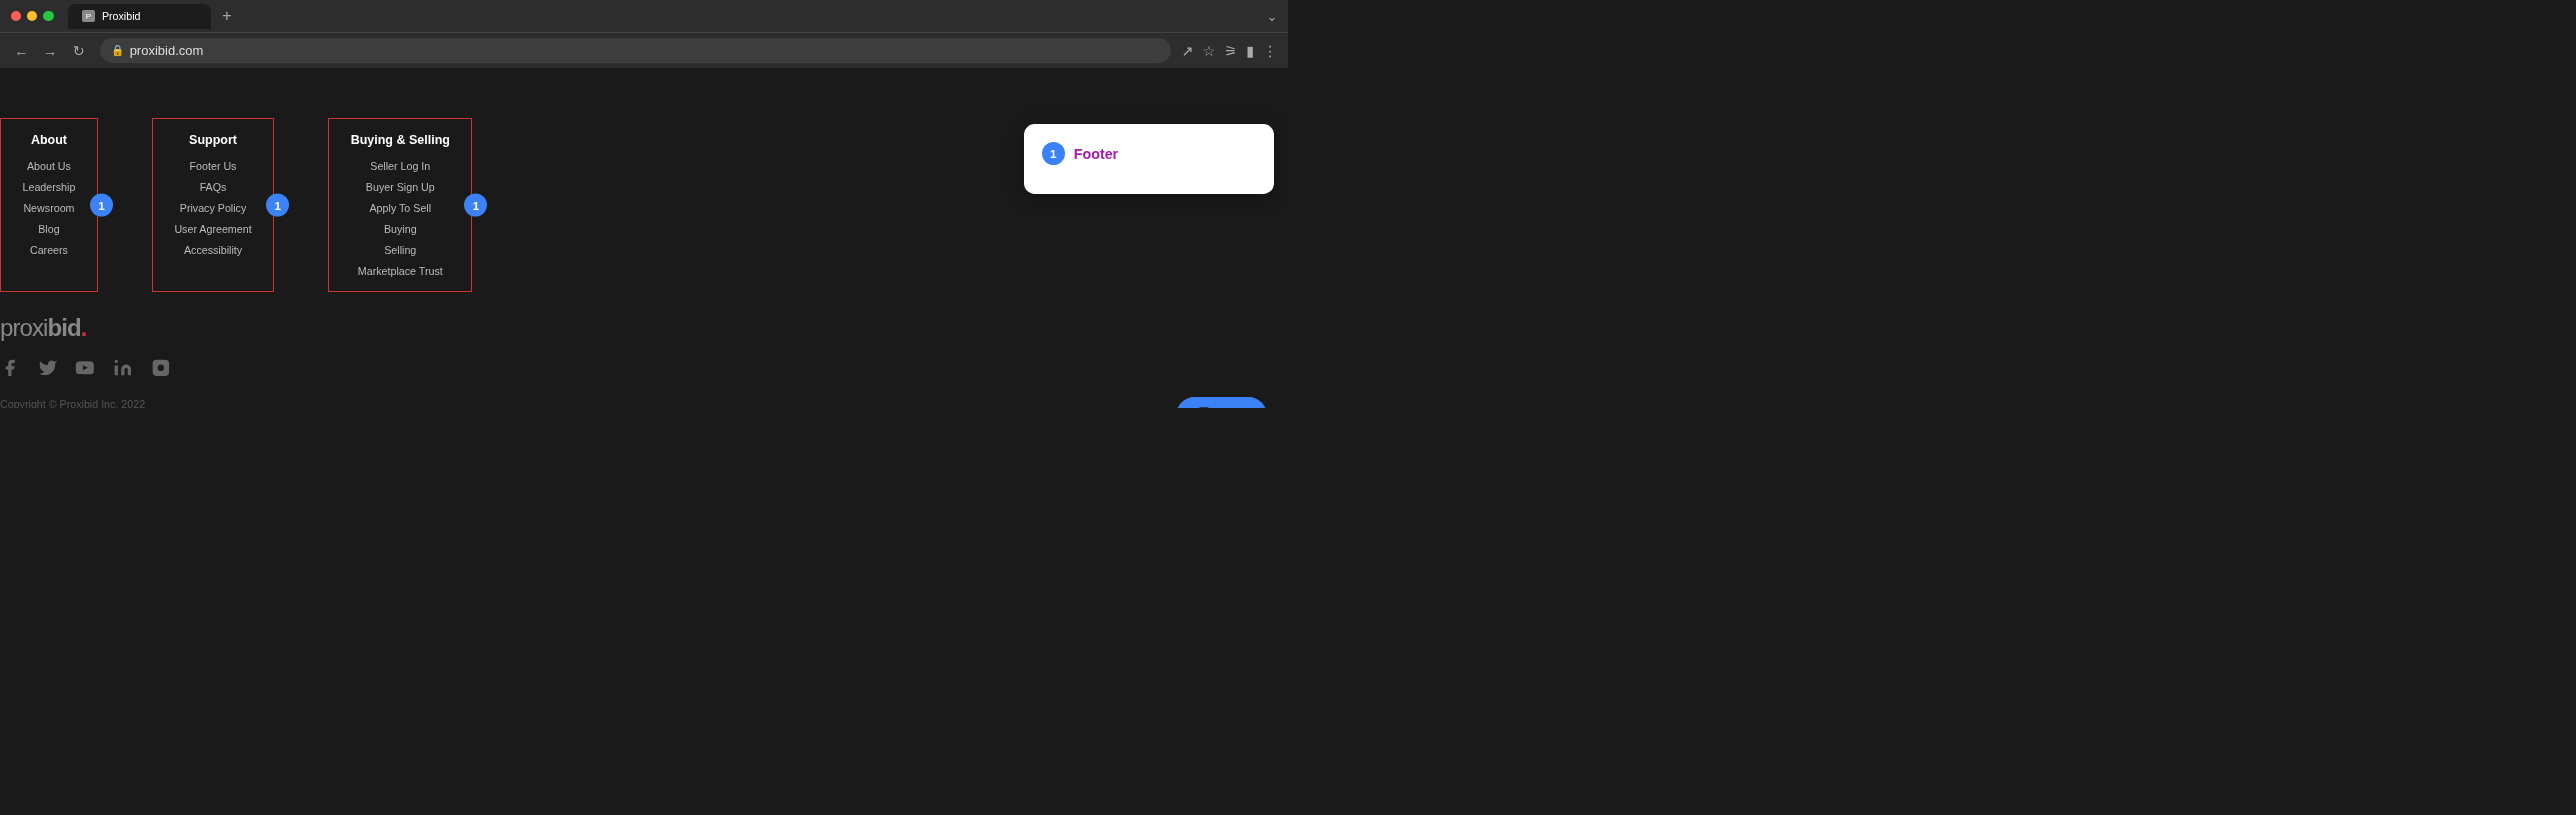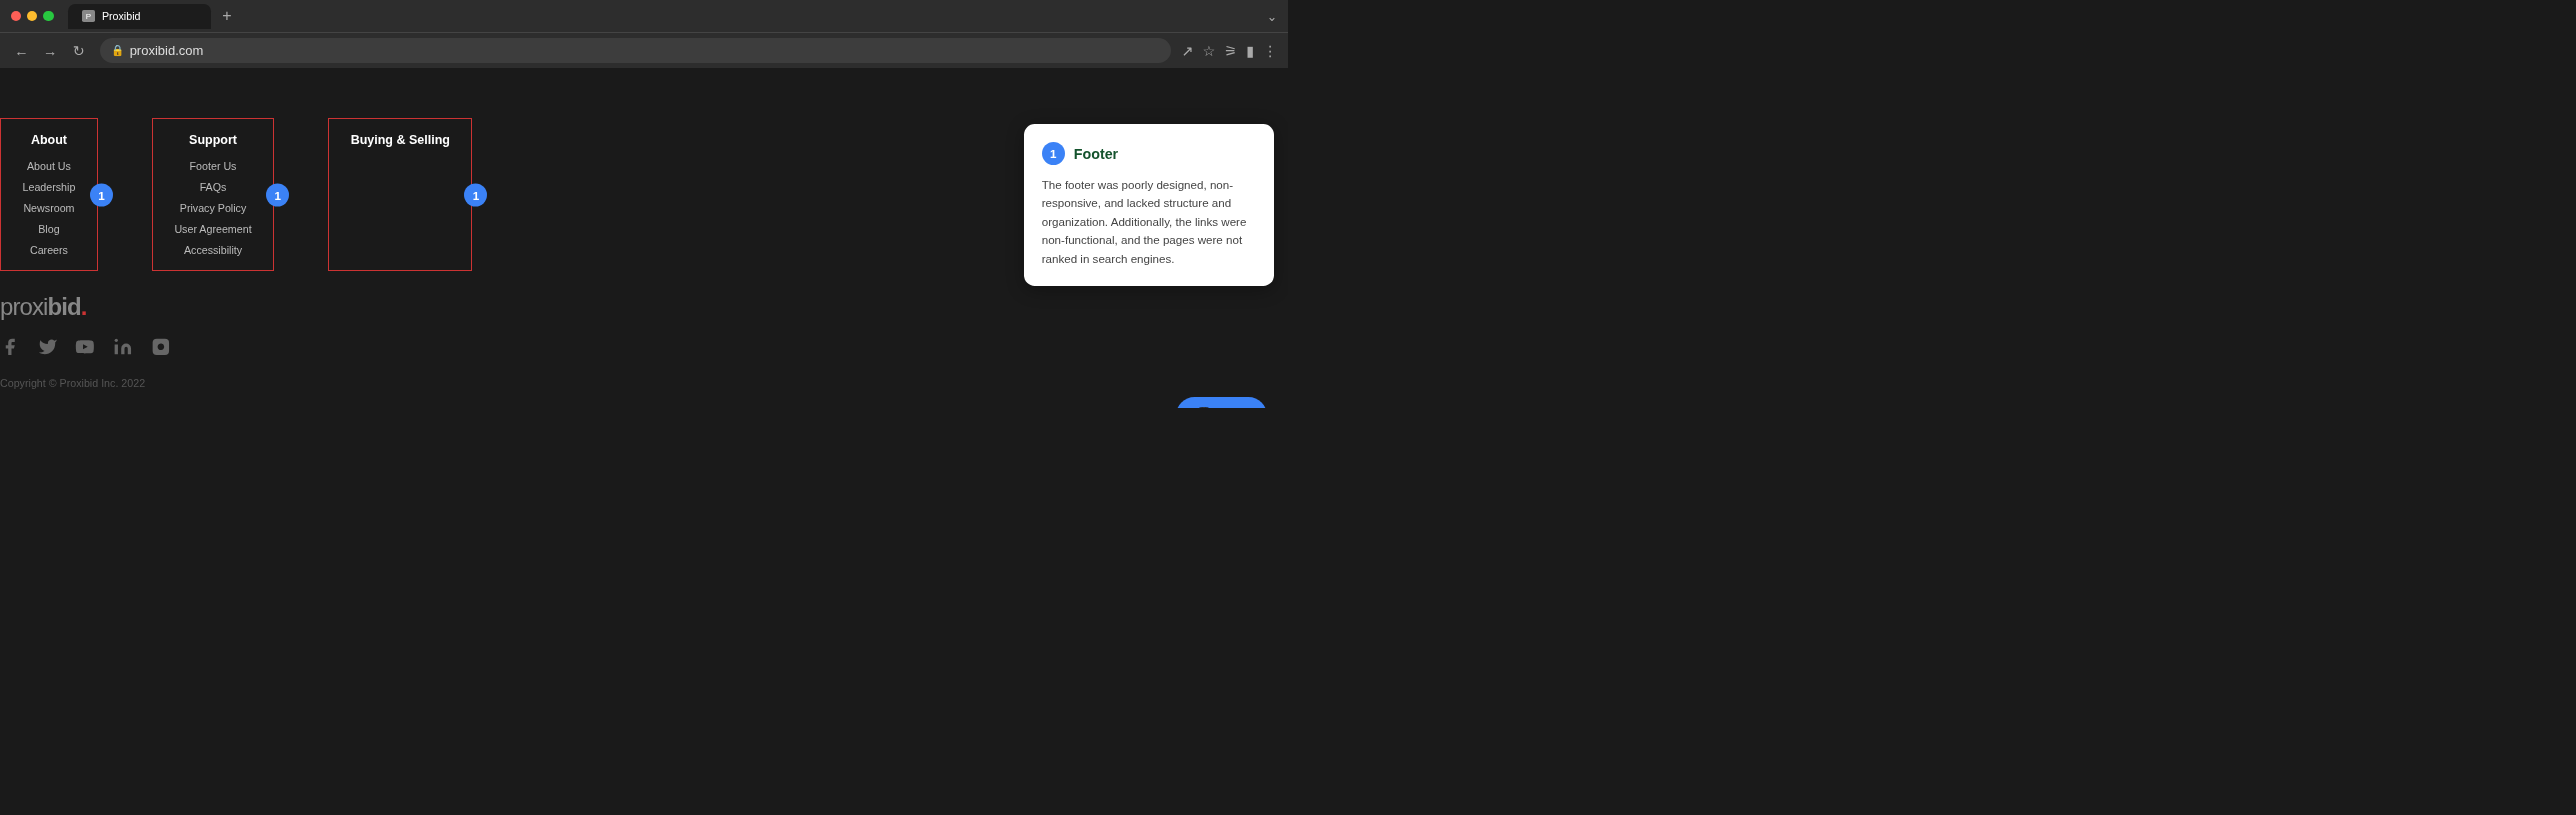--- a/index.html
+++ b/index.html
@@ -299,21 +299,21 @@
       font-weight: 700;
       display: flex;
       align-items: center;
       justify-content: center;
       flex-shrink: 0;
     }
 
     .tooltip-title {
       font-size: 14.3px;
       font-weight: 700;
-      color: #14532d;
+      color: #a21caf;
     }
 
     .tooltip-body {
       color: #444;
       font-size: 11.6px;
       line-height: 1.6;
     }
 
     
     .help-button {
@@ -409,20 +409,28 @@
         <a class="col-link">FAQs</a>
         <a class="col-link">Privacy Policy</a>
         <a class="col-link">User Agreement</a>
         <a class="col-link">Accessibility</a>
       </div>
       <div class="badge">1</div>
     </div>
 
     <div class="footer-col bordered">
       <div class="col-title">Buying &amp; Selling</div>
+      <div class="col-links">
+        <a class="col-link">Seller Log In</a>
+        <a class="col-link">Buyer Sign Up</a>
+        <a class="col-link">Apply To Sell</a>
+        <a class="col-link">Buying</a>
+        <a class="col-link">Selling</a>
+        <a class="col-link">Marketplace Trust</a>
+      </div>
       <div class="badge">1</div>
     </div>
 
   </div>
 
   <div class="logo-area">
     <span class="logo-text">
       <span>proxi</span><span class="bold">bid</span><span class="dot">.</span>
     </span>
   </div>
@@ -459,21 +467,20 @@
     </span>
   </div>
 
   <div class="copyright">Copyright © Proxibid Inc. 2022</div>
 
   <div class="tooltip-popup">
     <div class="tooltip-header">
       <div class="tooltip-badge">1</div>
       <span class="tooltip-title">Footer</span>
     </div>
-    <div class="tooltip-body">The footer was poorly designed, non-responsive, and lacked structure and organization. Additionally, the links were non-functional, and the pages were not ranked in search engines.</div>
   </div>
 
   <button class="help-button">
     <span class="help-icon">💬</span>
     <span>Help</span>
   </button>
 
 </div>
 
 

